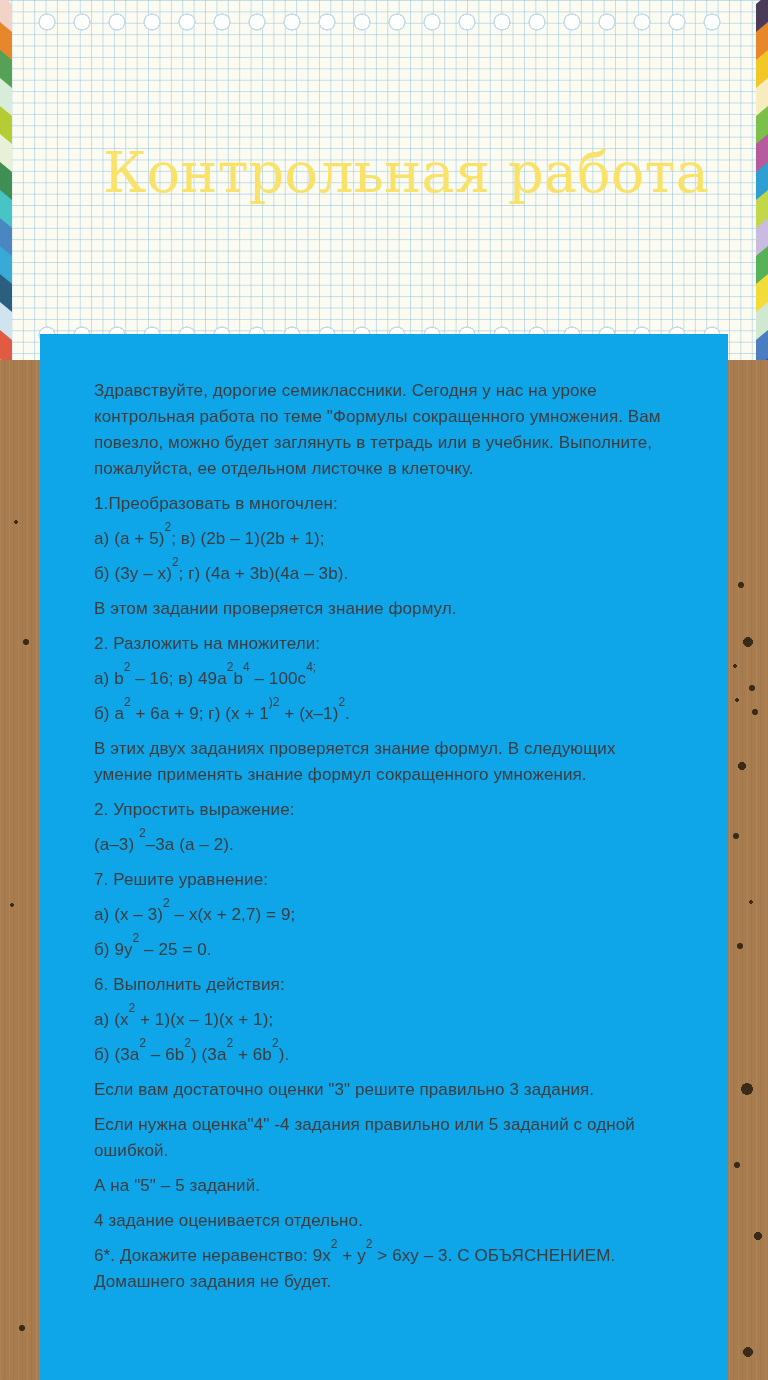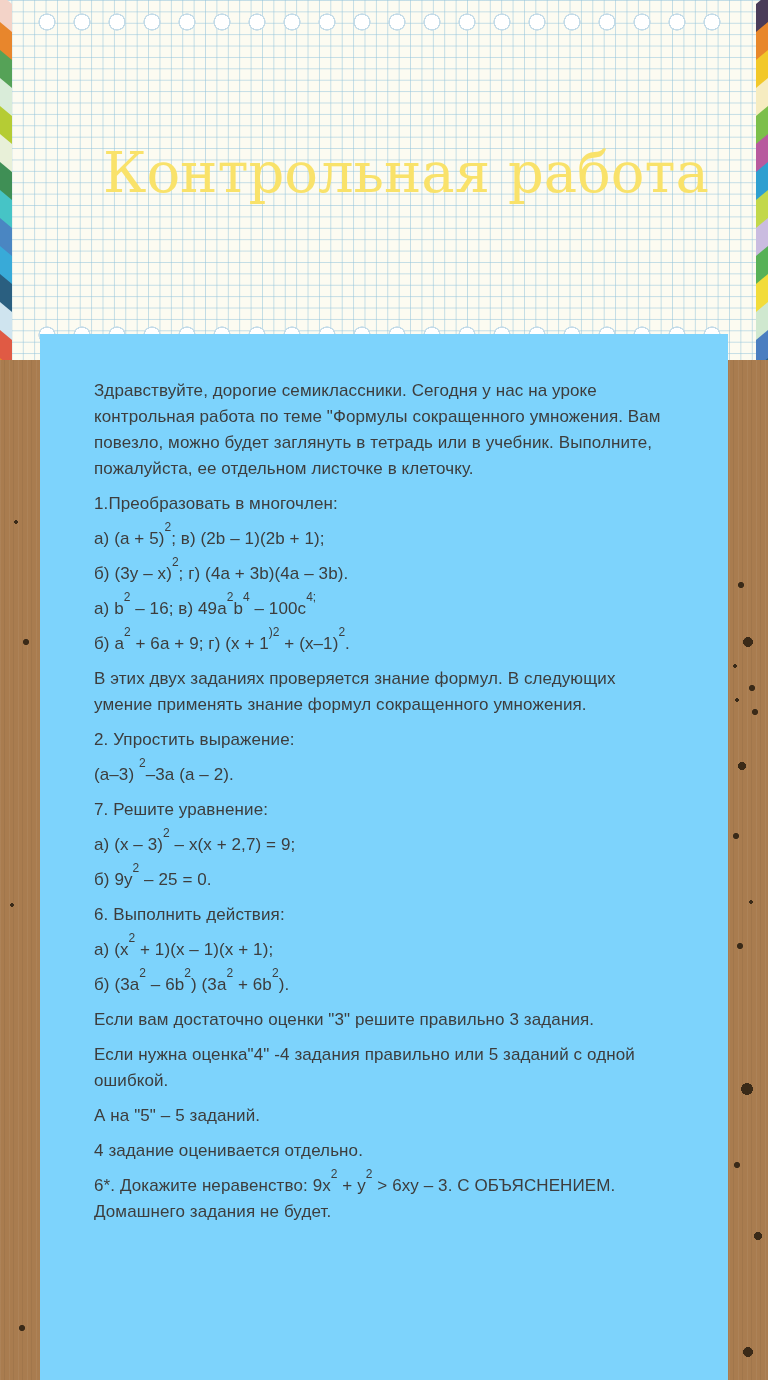--- a/index.html
+++ b/index.html
@@ -50,21 +50,21 @@
   .stripe .seg{width:12px;height:40px;margin-top:-12px;}
   .stripe .seg:first-child{margin-top:-6px;}
   .stripe.left .seg{clip-path:polygon(0 0, 100% 25%, 100% 100%, 0 75%);}
   .stripe.right .seg{clip-path:polygon(0 25%, 100% 0, 100% 75%, 0 100%);}
 
   .title{position:absolute;top:142px;left:0;right:0;margin:0;text-align:center;
     font-family:"DejaVu Serif","Liberation Serif",serif;font-weight:400;
     font-size:56px;line-height:1.1;color:#f9e26a;padding-left:44px;}
 
   
-  .card{position:absolute;left:40px;right:40px;top:334px;bottom:0;background:#7dd3fc;
+  .card{position:absolute;left:40px;right:40px;top:334px;bottom:0;background:#0ea5e9;
     padding:44px 52px 0 54px;box-sizing:border-box;}
   .card p{margin:0 0 9px 0;font-size:17px;line-height:26px;color:#3d3d3d;letter-spacing:0.1px;}
   .card sup{font-size:12px;line-height:0;position:relative;top:-6px;letter-spacing:0;}
 </style>
 </head>
 <body>
 
 <div class="page">
   <div class="kraft"></div>
 
@@ -106,20 +106,22 @@
       <div class="seg" style="background: rgb(74, 126, 192);"></div>
       <div class="seg" style="background: rgb(42, 95, 128);"></div>
     </div>
 
   <div class="card">
     <div>
         <p>Здравствуйте, дорогие семиклассники. Сегодня у нас на уроке контрольная работа по теме "Формулы сокращенного умножения. Вам повезло, можно будет заглянуть в тетрадь или в учебник. Выполните, пожалуйста, ее отдельном листочке в клеточку.</p>
         <p>1.Преобразовать в многочлен:</p>
         <p>а) (a + 5)<sup>2</sup>; в) (2b – 1)(2b + 1);</p>
         <p>б) (3y – x)<sup>2</sup>; г) (4a + 3b)(4a – 3b).</p>
+        <p>В этом задании проверяется знание формул.</p>
+        <p>2. Разложить на множители:</p>
         <p>а) b<sup>2</sup> – 16; в) 49a<sup>2</sup>b<sup>4</sup> – 100c<sup>4;</sup></p>
         <p>б) a<sup>2</sup> + 6a + 9; г) (x + 1<sup>)2</sup> + (x–1)<sup>2</sup>.</p>
         <p>В этих двух заданиях проверяется знание формул. В следующих умение применять знание формул сокращенного умножения.</p>
         <p>2. Упростить выражение:</p>
         <p>(a–3) <sup>2</sup>–3a (a – 2).</p>
         <p>7. Решите уравнение:</p>
         <p>а) (x – 3)<sup>2</sup> – x(x + 2,7) = 9;</p>
         <p>б) 9y<sup>2</sup> – 25 = 0.</p>
         <p>6. Выполнить действия:</p>
         <p>а) (x<sup>2</sup> + 1)(x – 1)(x + 1);</p>

